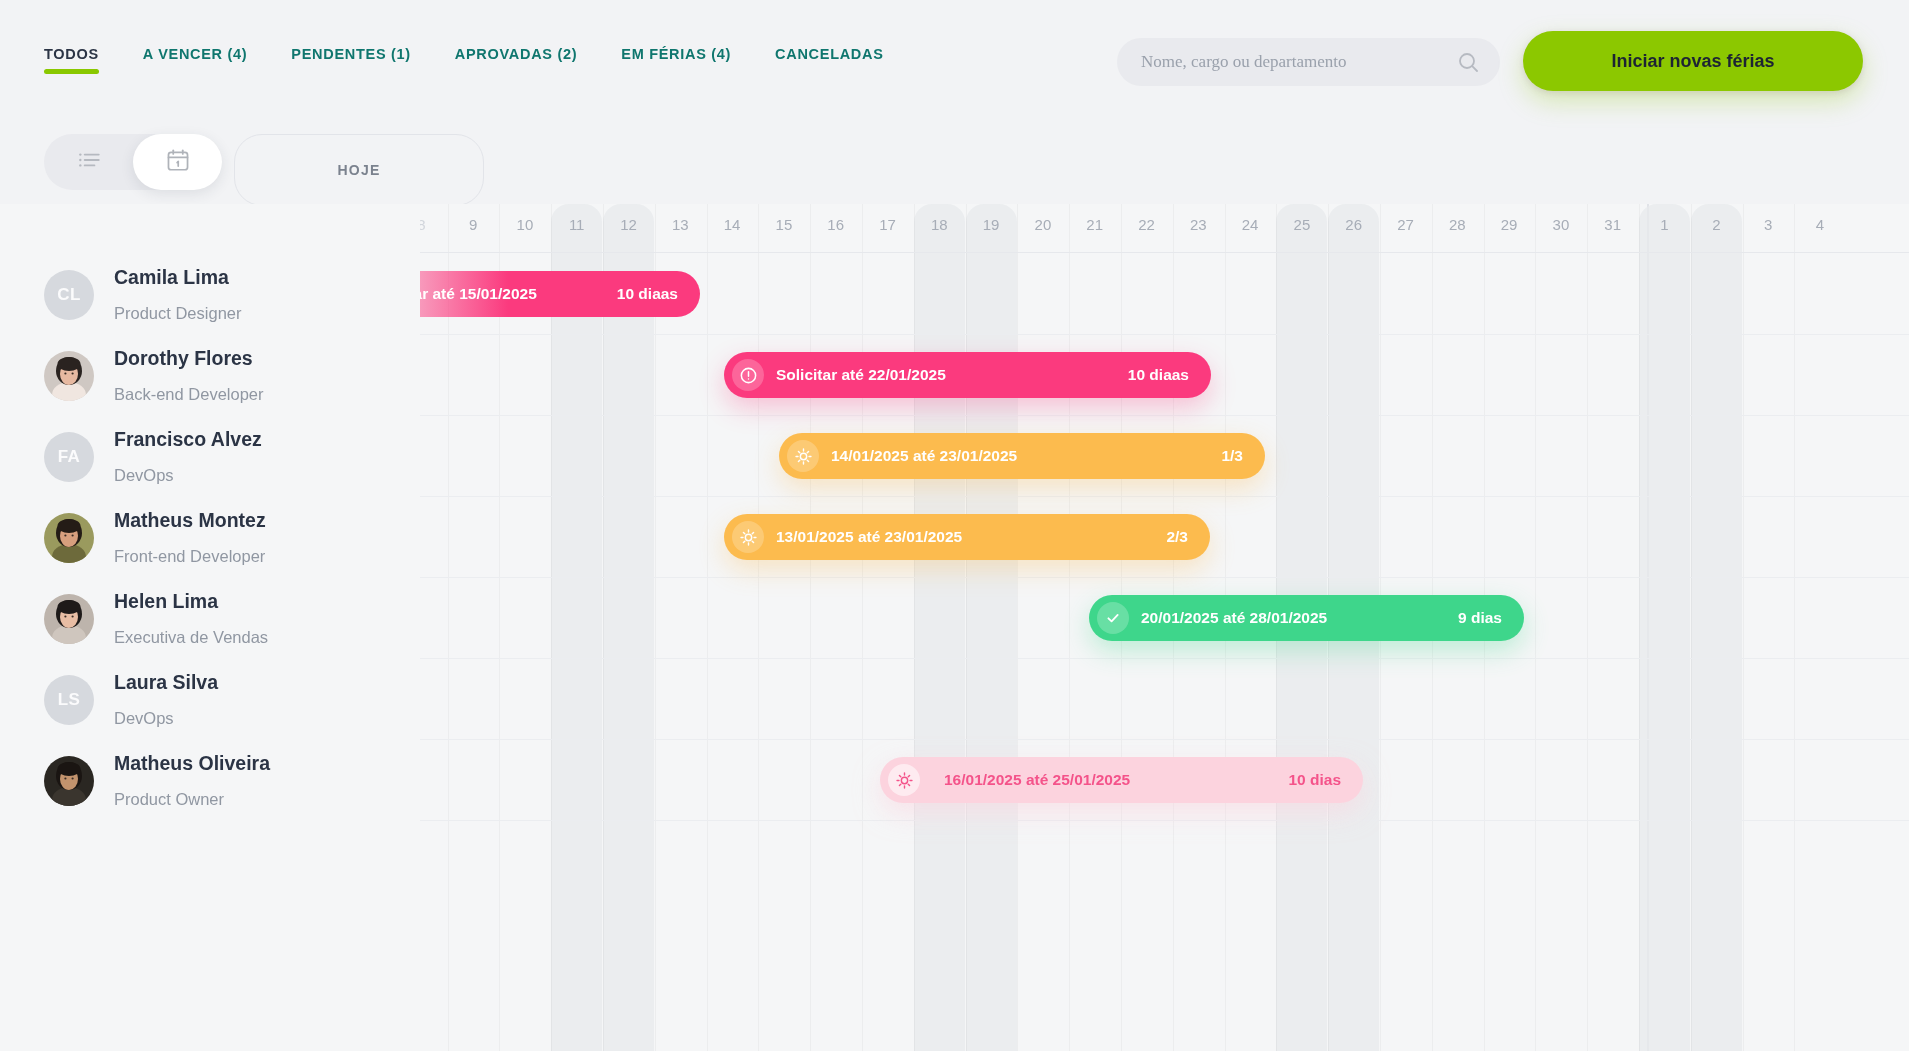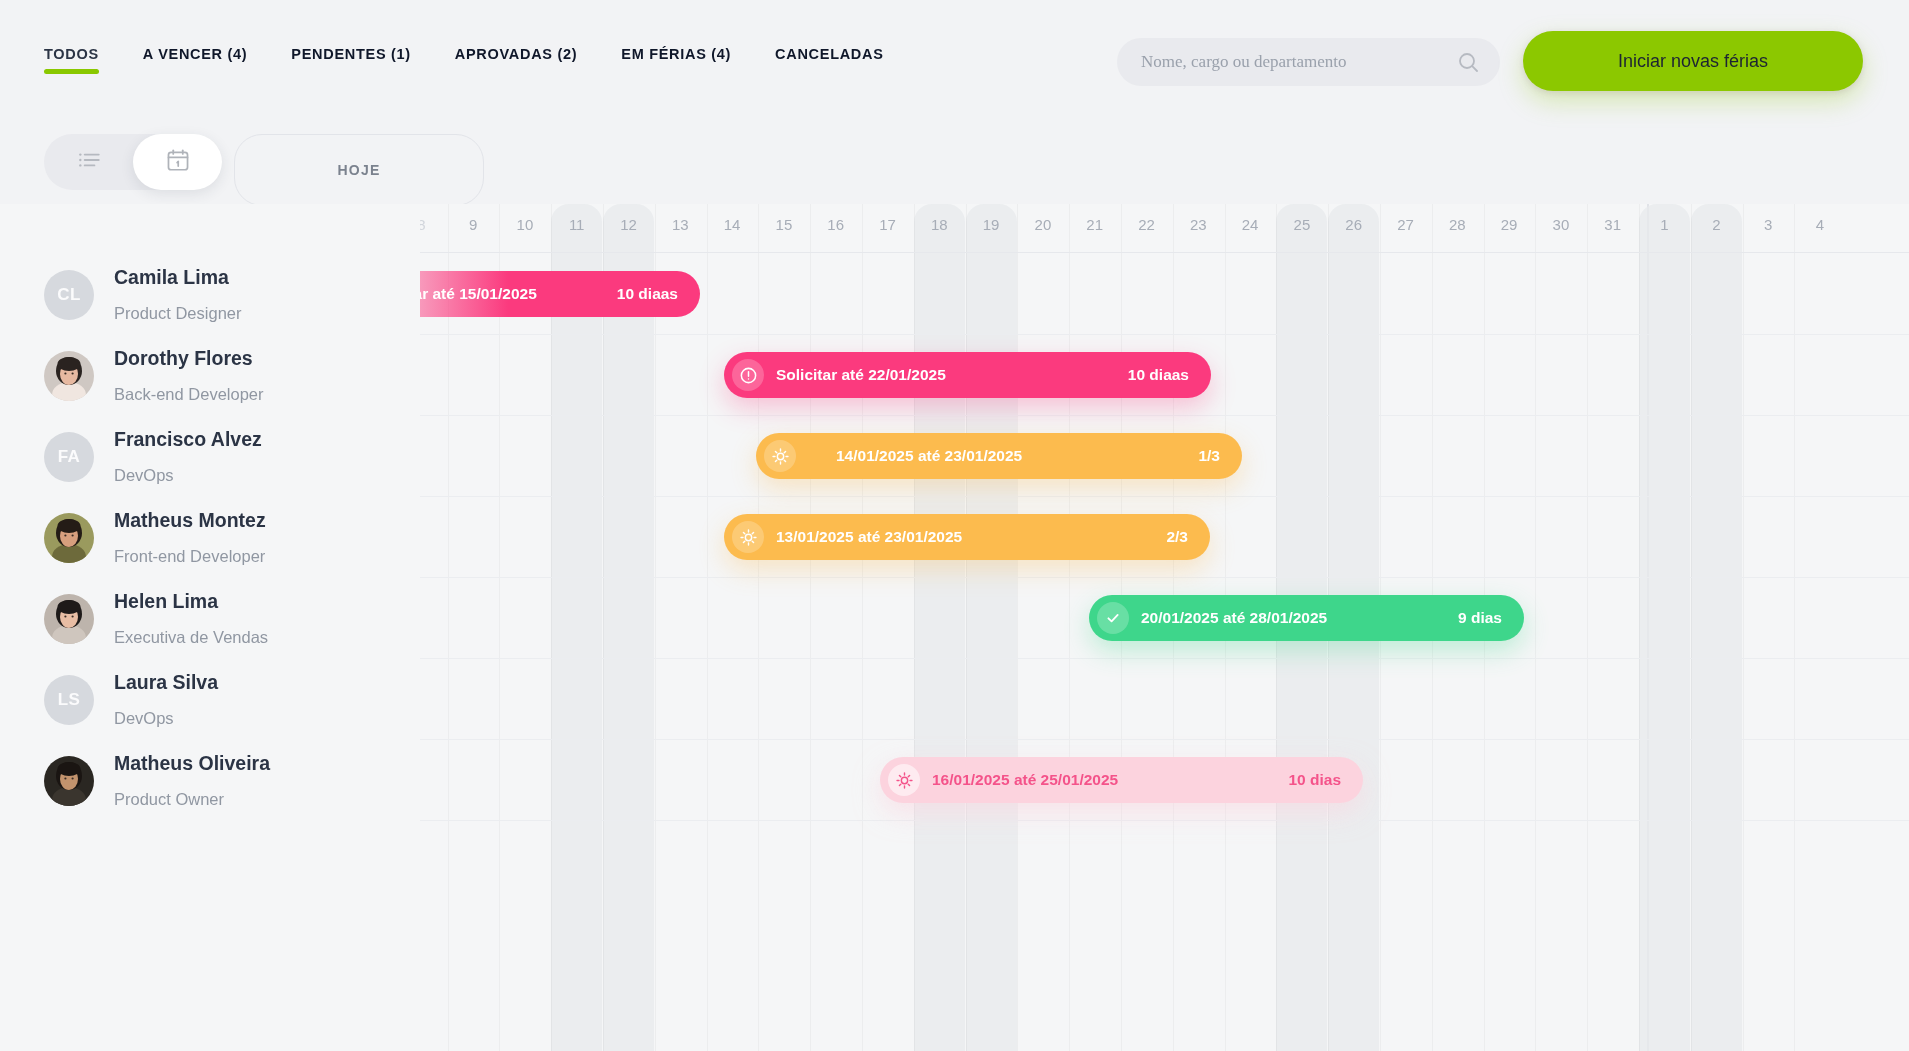--- a/index.html
+++ b/index.html
@@ -18,21 +18,21 @@
     padding-left: 24px;
   }
   .tabs { position: absolute; left: 44px; top: 46px; display: flex; align-items: flex-start; }
   .tab {
     position: relative;
     padding: 0 0 16px 0;
     margin-right: 44px;
     font-size: 14.5px;
     letter-spacing: 0.7px;
     font-weight: 700;
-    color: #0f172a;
+    color: #0f766e;
     cursor: pointer;
     white-space: nowrap;
   }
   .tab.active { color: #2b3445; }
   .tab.active::after {
     content: ""; position: absolute; left: 0; bottom: 4px;
     width: 100%; height: 5px; border-radius: 3px; background: #8ac800;
   }
 
   .search {
@@ -44,21 +44,21 @@
     flex: 1; border: none; background: transparent; outline: none;
     font-family: Liberation Serif, serif; font-size: 17px; color: #737373;
   }
   .search-input::placeholder { color: #9aa1ac; }
   .search-icon { width: 24px; height: 24px; flex: 0 0 24px; opacity: .55; }
 
   .cta {
     position: absolute; left: 1523px; top: 31px; width: 340px; height: 60px;
     background: #8cc800; border: none; border-radius: 30px;
     font-family: "Liberation Sans", sans-serif;
-    font-size: 18px; font-weight: 400; color: #1d2433; cursor: pointer;
+    font-size: 18px; font-weight: 700; color: #1d2433; cursor: pointer;
     box-shadow: 0 10px 26px rgba(140,200,0,.28), 0 2px 6px rgba(170,120,210,.25);
   }
 
   
   .controls { position: absolute; left: 0; top: 122px; width: 1909px; height: 86px; }
   .viewtoggle {
     position: absolute; left: 44px; top: 12px; width: 178px; height: 56px;
     background: #e9eaee; border-radius: 28px; display: flex; align-items: center;
   }
   .vt-btn {
@@ -136,21 +136,21 @@
     margin-right: 12px;
   }
   .bar .btext { font-size: 15.5px; font-weight: 700; white-space: nowrap; }
   .bar .bcount { margin-left: auto; font-size: 15.5px; font-weight: 700; white-space: nowrap; }
   .bar.nopad { padding-left: 22px; }
 
   .bar.pink     { background: #fb3a7e; box-shadow: 0 10px 26px rgba(251,58,126,.28); }
   .bar.orange   { background: #fcbb4e; box-shadow: 0 10px 26px rgba(252,187,78,.30); }
   .bar.green    { background: #3ed68b; box-shadow: 0 10px 26px rgba(62,214,139,.30); }
   .bar.blue     { background: #4fa9f5; box-shadow: 0 10px 26px rgba(79,169,245,.30); }
-  .bar.lightpink{ background: #fcd3de; color: #f4538a; box-shadow: 0 10px 26px rgba(252,211,222,.55); }
+  .bar.lightpink{ background: #fcd3de; color: #f4538a; box-shadow: 0 10px 26px rgba(252,211,222,.55); gap: 12px; }
   .bar.lightpink .bicon { background: rgba(255,255,255,.55); }
   .bar.fade {
     background: linear-gradient(90deg, rgba(251,58,126,0) 0%, rgba(251,58,126,.35) 14%, #fb3a7e 46%, #fb3a7e 100%);
     border-radius: 0 23px 23px 0;
   }
 </style>
 </head>
 <body>
 
 <div class="app">
@@ -390,21 +390,21 @@
           <div class="rowline"></div>
           <div class="person">
             <div class="avatar initials">
               <span>FA</span>
             </div>
             <div>
               <div class="pname">Francisco Alvez</div>
               <div class="prole">DevOps</div>
             </div>
           </div>
-          <div class="bar orange" style="left: 756px; width: 486px; top: 17px; gap: 28px;">
+          <div class="bar orange" style="left: 779px; width: 486px; top: 17px;">
             <span class="bicon">
               <svg viewBox="0 0 24 24" width="19" height="19" fill="none" stroke="#ffffff" stroke-width="1.8" stroke-linecap="round">
                 <circle cx="12" cy="12" r="4"></circle>
                 <line x1="12" y1="2.6" x2="12" y2="5"></line>
                 <line x1="12" y1="19" x2="12" y2="21.4"></line>
                 <line x1="2.6" y1="12" x2="5" y2="12"></line>
                 <line x1="19" y1="12" x2="21.4" y2="12"></line>
                 <line x1="5.6" y1="5.6" x2="7.3" y2="7.3"></line>
                 <line x1="16.7" y1="16.7" x2="18.4" y2="18.4"></line>
                 <line x1="18.4" y1="5.6" x2="16.7" y2="7.3"></line>

